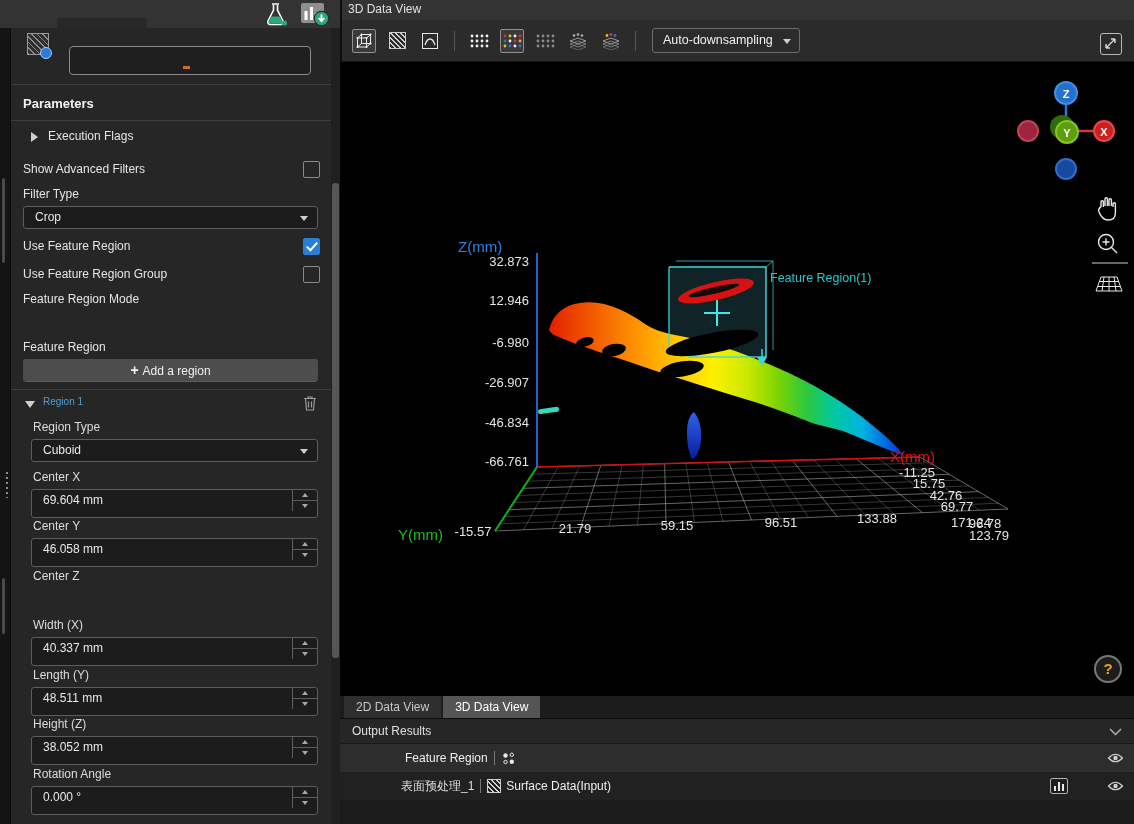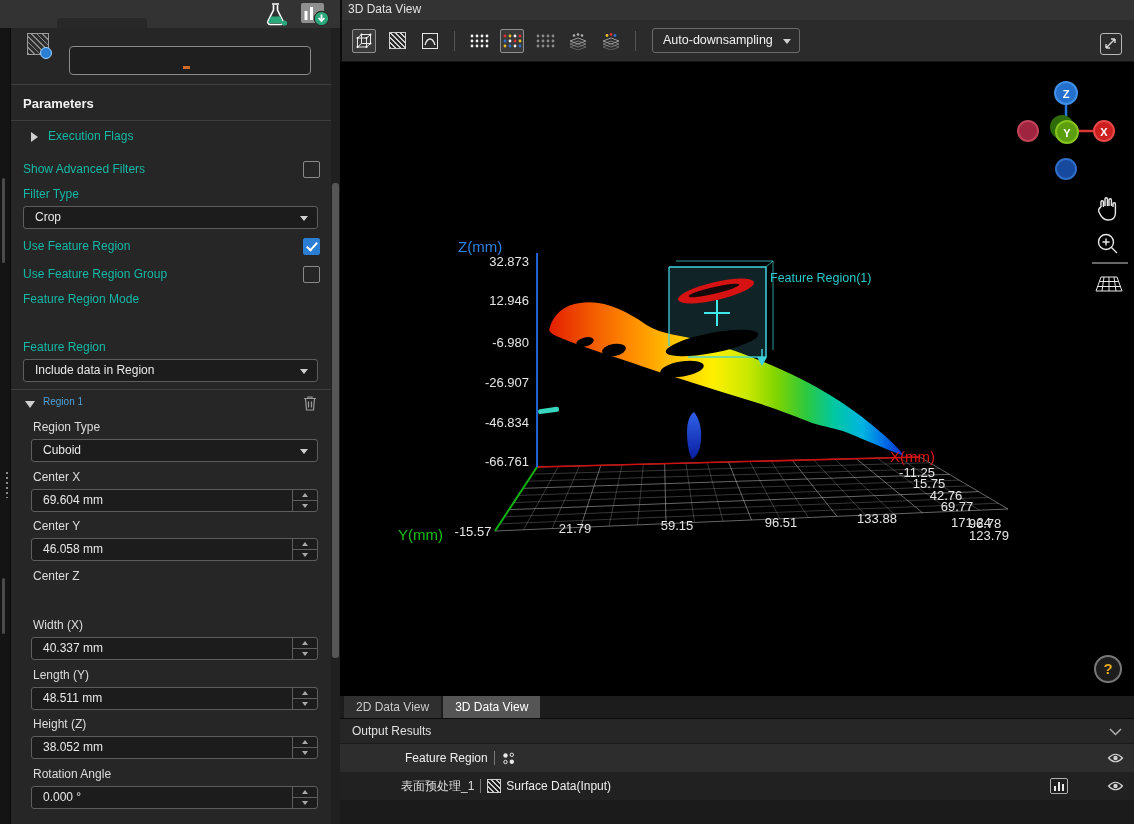--- a/index.html
+++ b/index.html
@@ -23,38 +23,38 @@
     background:#262626; border-left:1px solid #0a0a0a; overflow:hidden; }
   .divider { position:absolute; left:0; width:330px; height:1px; background:#3d3d3d; }
   .step-icon { position:absolute; left:16px; top:5px; width:22px; height:22px; border:1px solid #9a9a9a;
     background:repeating-linear-gradient(45deg,#8a8a8a 0 1px, #2e2e2e 1px 4px); }
   .step-icon .cam { position:absolute; right:-4px; bottom:-5px; width:12px; height:12px; border-radius:50%;
     background:#2a7fd4; border:1px solid #9fd0ff; }
   .partial-input { position:absolute; left:58px; top:18px; width:242px; height:29px;
     border:1px solid #8a8a8a; border-radius:4px; background:#1f1f1f; }
   .partial-input .mark { position:absolute; left:113px; top:19px; width:7px; height:3px; background:#d06a20; }
   .section-title { position:absolute; left:12px; font-weight:bold; font-size:13px; color:#f2f2f2; }
-  .row-label { position:absolute; left:12px; color:#14b8a6; }
+  .row-label { position:absolute; left:12px; color:#e5e5e5; }
   .sub-label { position:absolute; left:22px; color:#dcdcdc; }
   .tri-right { position:absolute; left:20px; width:0; height:0;
     border-top:5px solid transparent; border-bottom:5px solid transparent; border-left:7px solid #cfcfcf; }
   .tri-down  { width:0; height:0; border-left:5px solid transparent; border-right:5px solid transparent; border-top:7px solid #cfcfcf; }
   .checkbox { position:absolute; left:292px; width:17px; height:17px; border:1px solid #8a8a8a; border-radius:2px; background:transparent; }
   .checkbox.checked { background:#2a7fd4; border-color:#2a7fd4; }
   .checkbox.checked::after { content:''; position:absolute; left:5px; top:1px; width:4px; height:9px;
     border:solid #fff; border-width:0 2px 2px 0; transform:rotate(42deg); }
   .select { position:absolute; height:23px; background:#1c1c1c; border:1px solid #5d5d5d; border-radius:3px;
     color:#e8e8e8; line-height:21px; padding-left:11px; }
   .select .chev { position:absolute; right:9px; top:9px; width:0; height:0;
     border-left:4.5px solid transparent; border-right:4.5px solid transparent; border-top:5px solid #d0d0d0; }
   .btn-add { position:absolute; left:12px; width:295px; height:22px; background:#4d4d4d; border-radius:3px;
     color:#f0f0f0; text-align:center; line-height:22px; }
   .btn-add b { font-size:14px; font-weight:bold; margin-right:4px; }
   .region-title { color:#4fa0d8; font-size:10px; }
-  .spin { position:absolute; left:20px; width:287px; height:23px; background:#1c1c1c; border:1px solid #5d5d5d;
+  .spin { position:absolute; left:20px; width:287px; height:29px; background:#1c1c1c; border:1px solid #5d5d5d;
     border-radius:3px; color:#e8e8e8; line-height:21px; padding-left:11px; }
   .spin .btns { position:absolute; right:0; top:0; width:25px; height:21px; border-left:1px solid #5d5d5d; }
   .spin .btns .up, .spin .btns .dn { position:absolute; left:0; width:25px; height:10.5px; }
   .spin .btns .up { top:0; border-bottom:1px solid #5d5d5d; }
   .spin .btns .dn { bottom:0; }
   .spin .btns .up::after { content:''; position:absolute; left:9px; top:3px; width:0; height:0;
     border-left:3.5px solid transparent; border-right:3.5px solid transparent; border-bottom:4px solid #a8a8a8; }
   .spin .btns .dn::after { content:''; position:absolute; left:9px; top:3.5px; width:0; height:0;
     border-left:3.5px solid transparent; border-right:3.5px solid transparent; border-top:4px solid #a8a8a8; }
   .panel-scrollbar { position:absolute; right:0; top:0; width:9px; height:796px; background:#202020; }
@@ -157,20 +157,23 @@
     <div class="row-label" style="top:239px;">Use Feature Region Group</div>
     <div class="checkbox" style="top:238px;"></div>
 
     <div class="row-label" style="top:264px;">Feature Region Mode</div>
     <div class="select" style="left:12px; top:283px; width:295px;margin-top:48px;">
       <span>Include data in Region</span>
       <span class="chev"></span>
     </div>
 
     <div class="row-label" style="top:312px;">Feature Region</div>
+    <div class="btn-add" style="top:331px;">
+      <b>+</b><span>Add a region</span>
+    </div>
 
     <div class="divider" style="top:361px;"></div>
 
     <div style="position:absolute; left:14px; top:373px;" class="tri-down"></div>
     <div class="row-label region-title" style="left:32px; top:368px;">Region 1</div>
     <svg style="position:absolute; left:291px; top:366px;" width="16" height="18" viewBox="0 0 16 18">
       <path d="M2,4.5 h12 M6,4.5 V3 h4 v1.5 M3.5,4.5 l1,11.5 h7 l1,-11.5 M6.5,7.5 v6 M9.5,7.5 v6" stroke="#9a9a9a" stroke-width="1.2" fill="none"></path>
     </svg>
 
     <div class="sub-label" style="top:392px;">Region Type</div>

